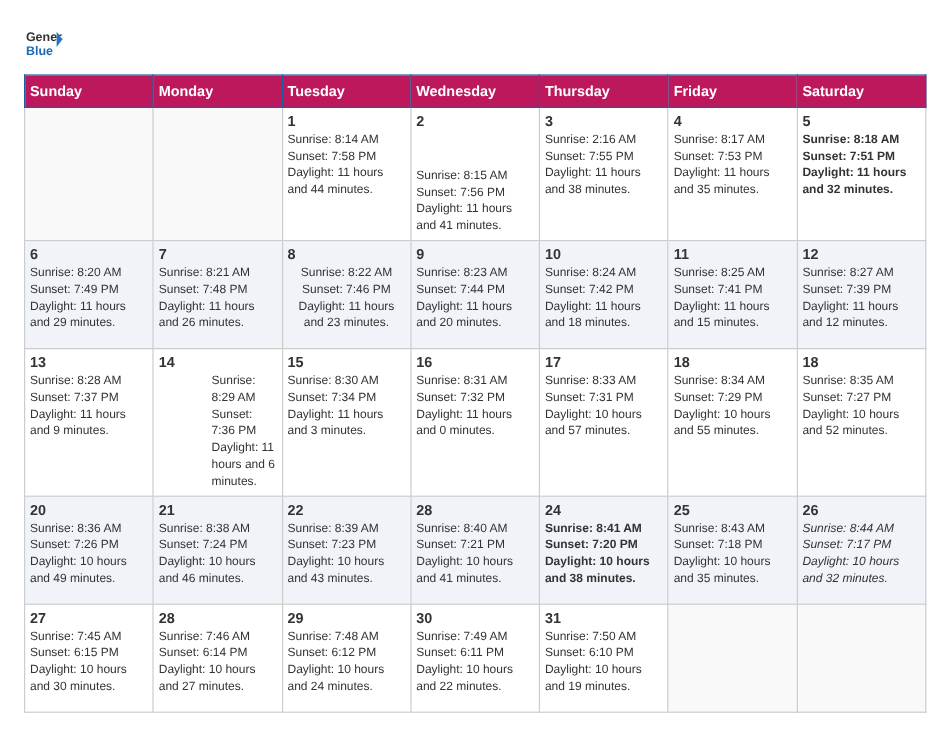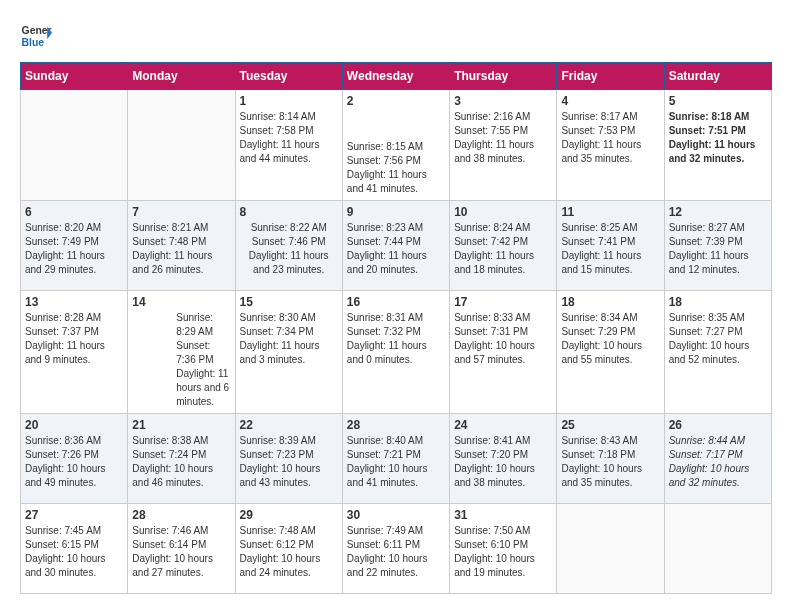--- a/index.html
+++ b/index.html
@@ -249,21 +249,21 @@
 Daylight: 10 hours and 43 minutes.</div>
         </td>
         <td>
           <span class="day-num">28</span>
           <div class="day-info" style="white-space: pre-line;">Sunrise: 8:40 AM
 Sunset: 7:21 PM
 Daylight: 10 hours and 41 minutes.</div>
         </td>
         <td>
           <span class="day-num">24</span>
-          <div class="day-info" style="white-space: pre-line;">Sunrise: 8:41 AM
+          <div class="day-info" style="white-space: pre-line; font-weight: bold;">Sunrise: 8:41 AM
 Sunset: 7:20 PM
 Daylight: 10 hours and 38 minutes.</div>
         </td>
         <td>
           <span class="day-num">25</span>
           <div class="day-info" style="white-space: pre-line;">Sunrise: 8:43 AM
 Sunset: 7:18 PM
 Daylight: 10 hours and 35 minutes.</div>
         </td>
         <td>

